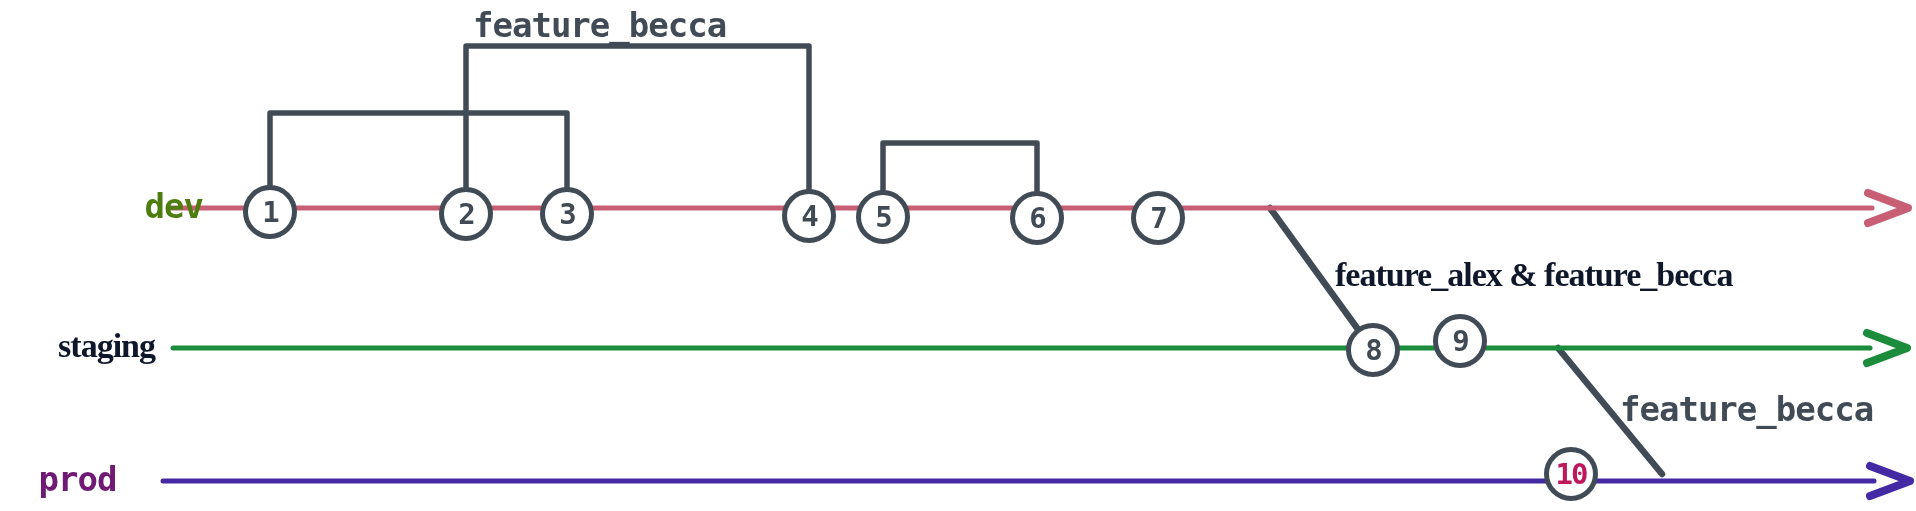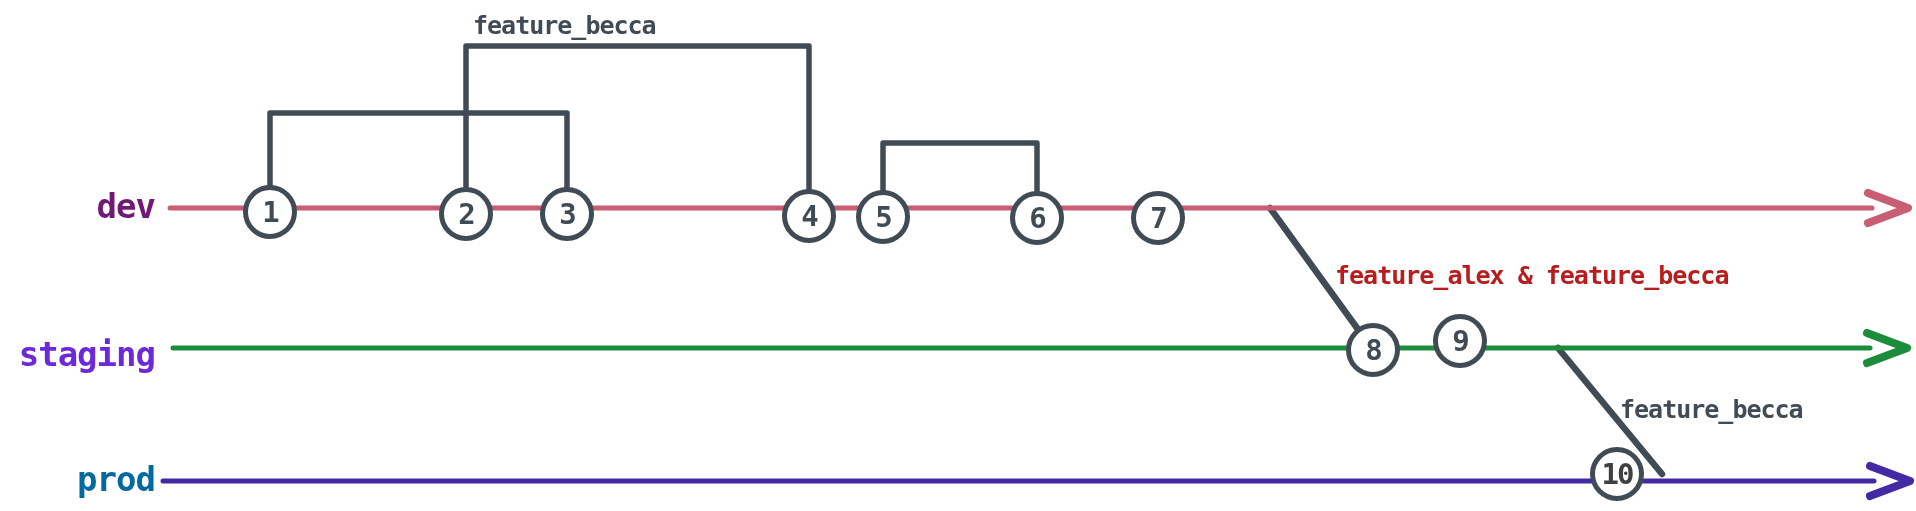--- a/index.html
+++ b/index.html
@@ -22,21 +22,21 @@
     width: 155px;
     text-align: right;
     font-size: 34px;
     font-weight: bold;
     transform: translateY(-54%);
     white-space: nowrap;
     letter-spacing: -1px;
   }
   .feature-label {
     position: absolute;
-    font-size: 25px;
+    font-size: 34px;
     font-weight: bold;
     transform: translateY(-50%);
     white-space: nowrap;
     letter-spacing: -1px;
   }
   .commit {
     position: absolute;
     width: 44px;
     height: 44px;
     border-radius: 50%;
@@ -60,29 +60,29 @@
       <line x1="1270" y1="208" x2="1373" y2="350" stroke="#414b55" stroke-width="6.5" stroke-linecap="round"></line>
       <line x1="1558" y1="348" x2="1662" y2="474" stroke="#414b55" stroke-width="6.5" stroke-linecap="round"></line>
       <line x1="170" y1="208" x2="1872" y2="208" stroke="#c75e73" stroke-width="5" stroke-linecap="round"></line>
       <polyline points="1868,193 1908,208 1868,223" fill="none" stroke="#c75e73" stroke-width="8" stroke-linecap="round" stroke-linejoin="round"></polyline>
       <line x1="173" y1="348" x2="1870" y2="348" stroke="#1b8c3c" stroke-width="5" stroke-linecap="round"></line>
       <polyline points="1867,333 1907,348 1867,363" fill="none" stroke="#1b8c3c" stroke-width="8" stroke-linecap="round" stroke-linejoin="round"></polyline>
       <line x1="163" y1="481" x2="1874" y2="481" stroke="#4329a4" stroke-width="5" stroke-linecap="round"></line>
       <polyline points="1870,466 1910,481 1870,496" fill="none" stroke="#4329a4" stroke-width="8" stroke-linecap="round" stroke-linejoin="round"></polyline>
     </svg>
 
-  <div class="branch-label" style="top: 208px; color: #701a75;">dev</div>
-  <div class="branch-label" style="top: 356px; color: #6d28d9;">staging</div>
-  <div class="branch-label" style="top: 481px; color: #0369a1;">prod</div>
+  <div class="branch-label" style="top: 208px; color: #4d7c0f; padding-left: 48px;">dev</div>
+  <div class="branch-label" style="top: 348px; color: #0f172a; font-family: Liberation Serif, serif;">staging</div>
+  <div class="branch-label" style="top: 481px; color: #701a75; text-align: center;">prod</div>
 <div class="commit" style="left: 243px; top: 185px; border-color: rgb(65, 75, 85); color: rgb(65, 75, 85);">1</div>
     <div class="commit" style="left: 439px; top: 187px; border-color: rgb(65, 75, 85); color: rgb(65, 75, 85);">2</div>
     <div class="commit" style="left: 540px; top: 187px; border-color: rgb(65, 75, 85); color: rgb(65, 75, 85);">3</div>
     <div class="commit" style="left: 782px; top: 189px; border-color: rgb(65, 75, 85); color: rgb(65, 75, 85);">4</div>
     <div class="commit" style="left: 856px; top: 190px; border-color: rgb(65, 75, 85); color: rgb(65, 75, 85);">5</div>
     <div class="commit" style="left: 1010px; top: 191px; border-color: rgb(65, 75, 85); color: rgb(65, 75, 85);">6</div>
     <div class="commit" style="left: 1131px; top: 191px; border-color: rgb(65, 75, 85); color: rgb(65, 75, 85);">7</div>
     <div class="commit" style="left: 1346px; top: 323px; border-color: rgb(65, 75, 85); color: rgb(65, 75, 85);">8</div>
     <div class="commit" style="left: 1433px; top: 314px; border-color: rgb(65, 75, 85); color: rgb(65, 75, 85);">9</div>
-    <div class="commit" style="left: 1590px; top: 447px; border-color: rgb(65, 75, 85); color: #404040;">10</div>
+    <div class="commit" style="left: 1544px; top: 447px; border-color: rgb(65, 75, 85); color: #be185d;">10</div>
     <div class="feature-label" style="left: 473px; top: 25px; color: rgb(65, 75, 85);">feature_becca</div>
-    <div class="feature-label" style="left: 1335px; top: 275px; color: #b91c1c;">feature_alex &amp; feature_becca</div>
+    <div class="feature-label" style="left: 1335px; top: 275px; color: #0f172a; font-family: Liberation Serif, serif;">feature_alex &amp; feature_becca</div>
     <div class="feature-label" style="left: 1620px; top: 409px; color: rgb(65, 75, 85);">feature_becca</div>
   </div>
 
 </body></html>

